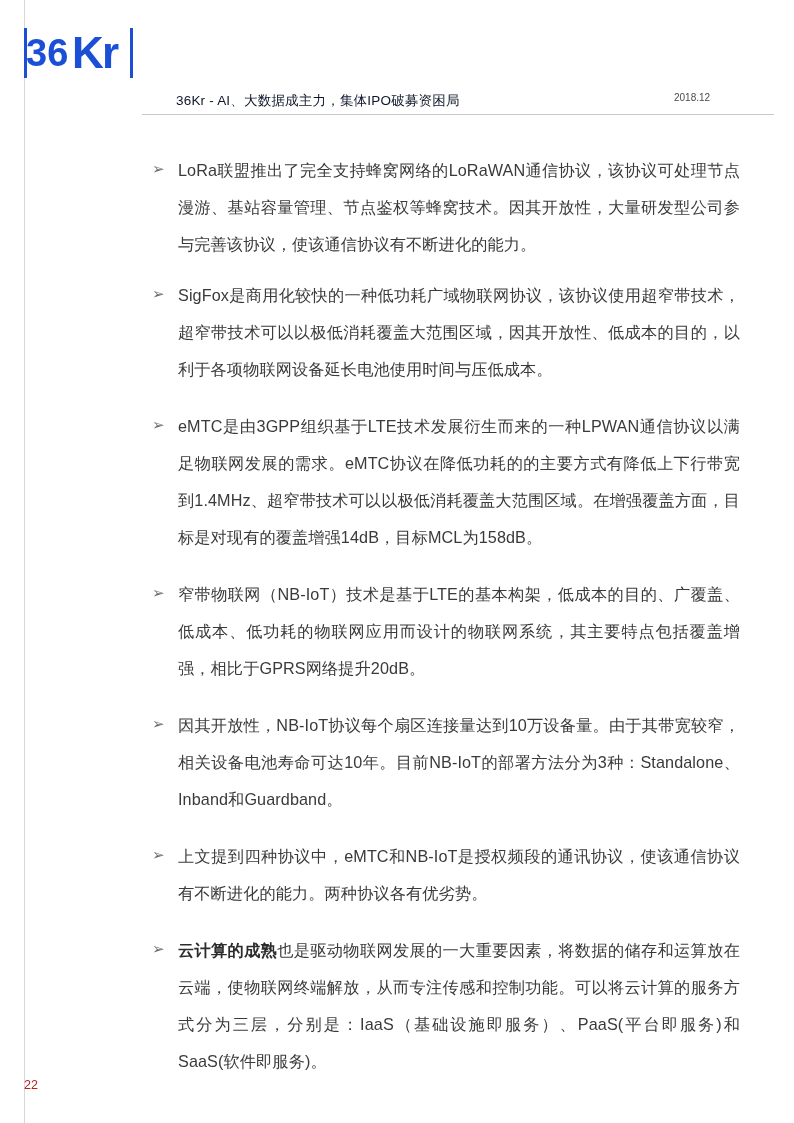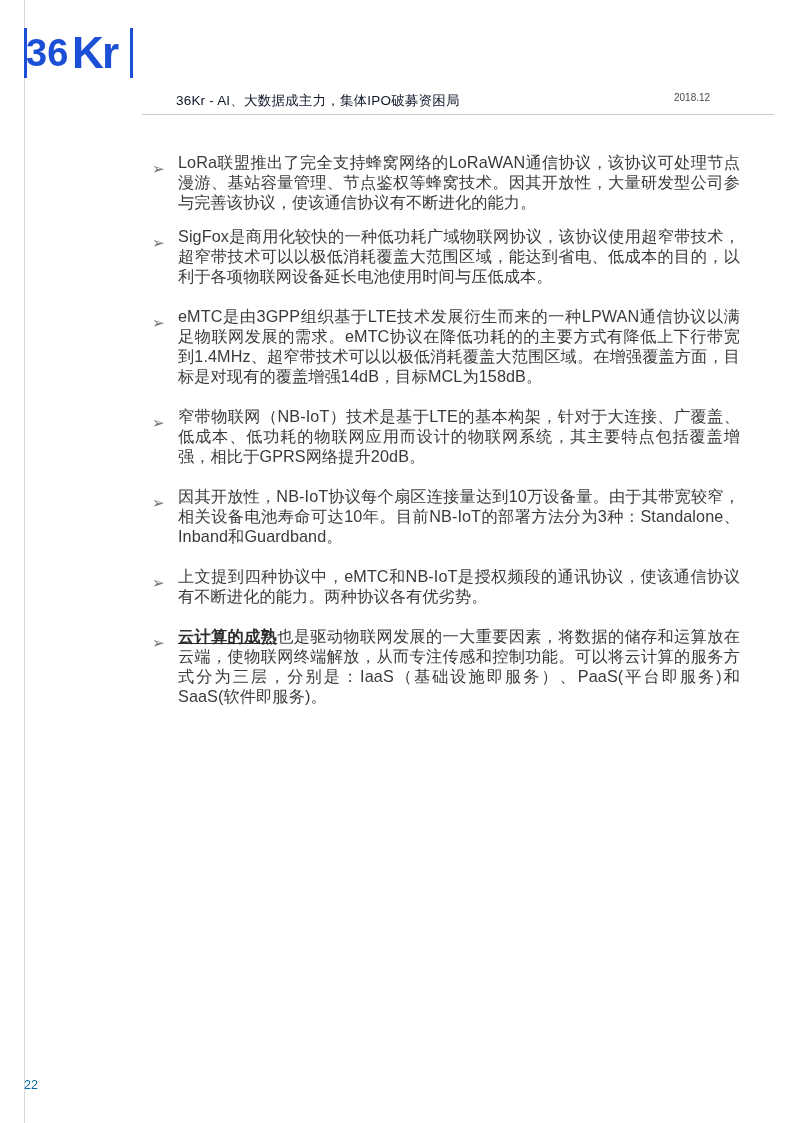--- a/index.html
+++ b/index.html
@@ -85,35 +85,35 @@
   .bullet-item .marker {
     position: absolute;
     left: 12px;
     top: 2px;
     font-size: 15px;
     color: #6b6b6b;
     line-height: 30px;
   }
   .bullet-item .text {
     font-size: 16.2px;
-    line-height: 20px;
+    line-height: 37px;
     color: #3a3a3a;
     text-align: justify;
     letter-spacing: 0.1px;
   }
   .bullet-item.gap-before { margin-top: 20px; }
-  .bullet-item .text b { font-weight: bold; color: #2c2c2c; text-decoration: underline; }
+  .bullet-item .text b { font-weight: bold; color: #2c2c2c; }
 
   
   .page-number {
     position: absolute;
     left: 24px;
     top: 1078px;
     font-size: 12.5px;
-    color: #0369a1;
+    color: #b91c1c;
   }
 </style>
 </head>
 <body>
 
 <div class="left-rule"></div>
 
 <div class="header">
   <div class="logo">
     <svg width="110" height="56" viewBox="0 0 110 56" xmlns="http://www.w3.org/2000/svg">
@@ -131,31 +131,31 @@
 
 <div class="content">
 
   <div class="bullet-item">
     <span class="marker">➢</span>
     <div class="text">LoRa联盟推出了完全支持蜂窝网络的LoRaWAN通信协议，该协议可处理节点漫游、基站容量管理、节点鉴权等蜂窝技术。因其开放性，大量研发型公司参与完善该协议，使该通信协议有不断进化的能力。</div>
   </div>
 
   <div class="bullet-item">
     <span class="marker">➢</span>
-    <div class="text">SigFox是商用化较快的一种低功耗广域物联网协议，该协议使用超窄带技术，超窄带技术可以以极低消耗覆盖大范围区域，能达到省电、低成本的目的，以利于各项物联网设备延长电池使用时间与压低成本。</div>
+    <div class="text">SigFox是商用化较快的一种低功耗广域物联网协议，该协议使用超窄带技术，超窄带技术可以以极低消耗覆盖大范围区域，因其开放性、低成本的目的，以利于各项物联网设备延长电池使用时间与压低成本。</div>
   </div>
 
   <div class="bullet-item gap-before">
     <span class="marker">➢</span>
     <div class="text">eMTC是由3GPP组织基于LTE技术发展衍生而来的一种LPWAN通信协议以满足物联网发展的需求。eMTC协议在降低功耗的的主要方式有降低上下行带宽到1.4MHz、超窄带技术可以以极低消耗覆盖大范围区域。在增强覆盖方面，目标是对现有的覆盖增强14dB，目标MCL为158dB。</div>
   </div>
 
   <div class="bullet-item gap-before">
     <span class="marker">➢</span>
-    <div class="text">窄带物联网（NB-IoT）技术是基于LTE的基本构架，针对于大连接、广覆盖、低成本、低功耗的物联网应用而设计的物联网系统，其主要特点包括覆盖增强，相比于GPRS网络提升20dB。</div>
+    <div class="text">窄带物联网（NB-IoT）技术是基于LTE的基本构架，低成本的目的、广覆盖、低成本、低功耗的物联网应用而设计的物联网系统，其主要特点包括覆盖增强，相比于GPRS网络提升20dB。</div>
   </div>
 
   <div class="bullet-item gap-before">
     <span class="marker">➢</span>
     <div class="text">因其开放性，NB-IoT协议每个扇区连接量达到10万设备量。由于其带宽较窄，相关设备电池寿命可达10年。目前NB-IoT的部署方法分为3种：Standalone、Inband和Guardband。</div>
   </div>
 
   <div class="bullet-item gap-before">
     <span class="marker">➢</span>
     <div class="text">上文提到四种协议中，eMTC和NB-IoT是授权频段的通讯协议，使该通信协议有不断进化的能力。两种协议各有优劣势。</div>

